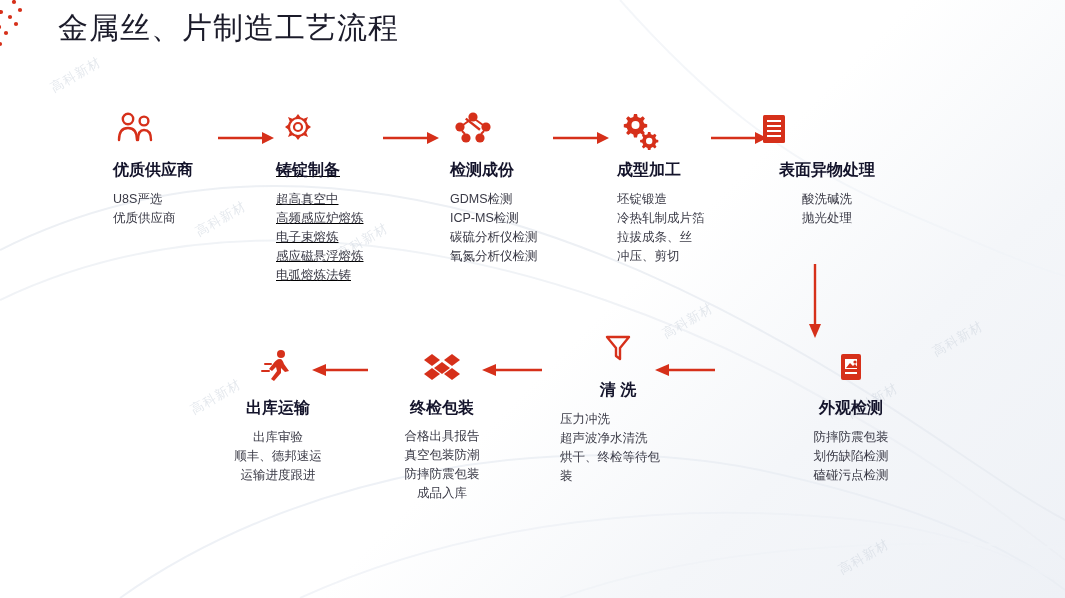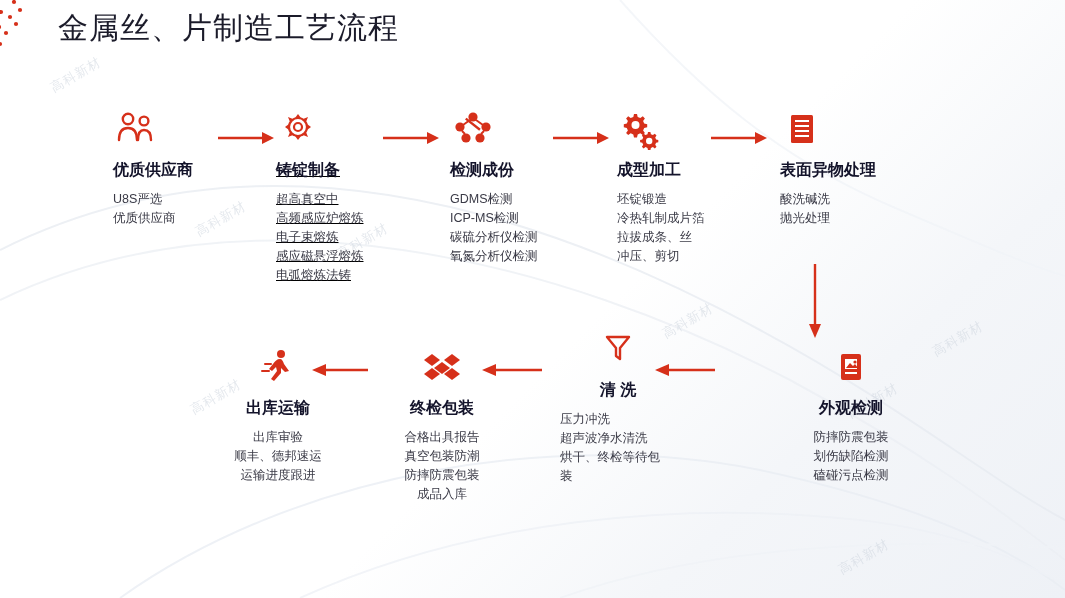--- a/index.html
+++ b/index.html
@@ -261,21 +261,21 @@
       <div>拉拔成条、丝</div>
       <div>冲压、剪切</div>
     </div>
   </div>
 
   <svg class="arrow" style="left:711px; top:130px;" width="58" height="16" viewBox="0 0 58 16">
     <line x1="0" y1="8" x2="46" y2="8" stroke="#d6301a" stroke-width="2.4"></line>
     <path d="M44 2 L56 8 L44 14 Z" fill="#d6301a"></path>
   </svg>
 
-  <div class="node" style="left:780px; top:110px;">
+  <div class="node" style="left:752px; top:110px;text-align:center;">
     <div class="icon">
       <svg width="40" height="40" viewBox="0 0 40 40">
         <rect x="11" y="5" width="22" height="28" rx="1.5" fill="#d6301a"></rect>
         <g stroke="#ffffff" stroke-width="2">
           <line x1="15" y1="11" x2="29" y2="11"></line>
           <line x1="15" y1="16" x2="29" y2="16"></line>
           <line x1="15" y1="21" x2="29" y2="21"></line>
           <line x1="15" y1="26" x2="29" y2="26"></line>
         </g>
       </svg>
@@ -343,21 +343,21 @@
         <g fill="#d6301a">
           <path d="M12 6 L4 12 L12 18 L20 12 Z"></path>
           <path d="M32 6 L24 12 L32 18 L40 12 Z"></path>
           <path d="M12 20 L4 26 L12 32 L20 26 Z"></path>
           <path d="M32 20 L24 26 L32 32 L40 26 Z"></path>
           <path d="M22 14 L14 20 L22 26 L30 20 Z"></path>
         </g>
       </svg>
     </div>
     <div class="node-title">终检包装</div>
-    <div class="node-lines" style="text-align:center;">
+    <div class="node-lines" style="text-align:center;font-family:Liberation Mono, monospace;">
       <div>合格出具报告</div>
       <div>真空包装防潮</div>
       <div>防摔防震包装</div>
       <div>成品入库</div>
     </div>
   </div>
 
   <svg class="arrow" style="left:310px; top:362px;" width="58" height="16" viewBox="0 0 58 16">
     <line x1="14" y1="8" x2="58" y2="8" stroke="#d6301a" stroke-width="2.4"></line>
     <path d="M16 2 L2 8 L16 14 Z" fill="#d6301a"></path>

